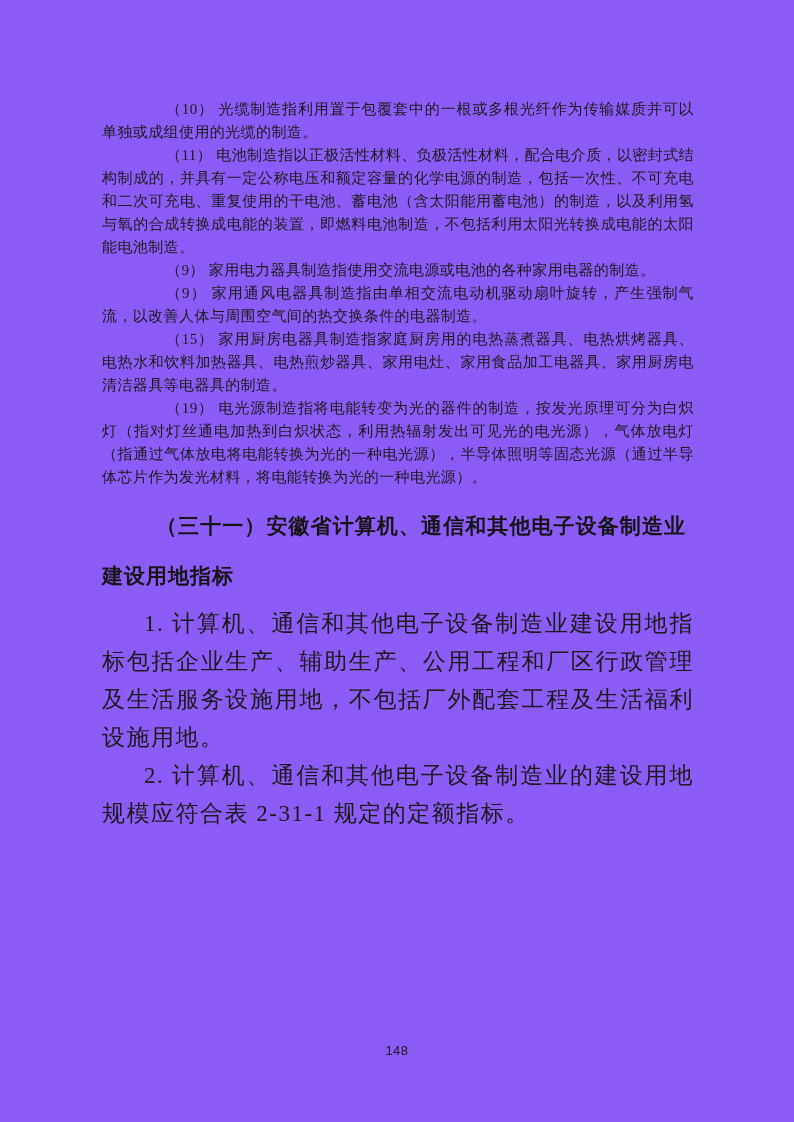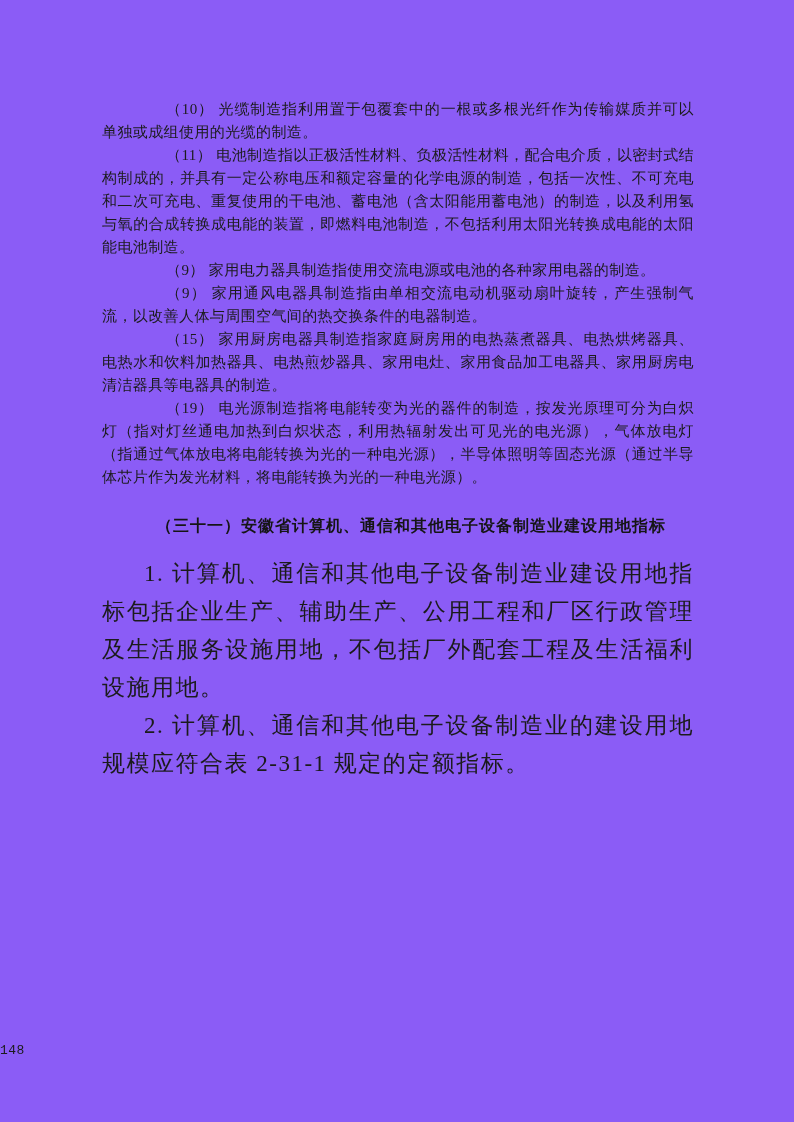--- a/index.html
+++ b/index.html
@@ -28,21 +28,21 @@
     line-height: 23px;
     letter-spacing: 0.4px;
     text-align: justify;
     text-indent: 64px;
     font-family: "Liberation Serif", serif;
   }
   .section-heading {
     margin: 12px 8px 0 0;
     font-family: "Liberation Sans", sans-serif;
     font-weight: bold;
-    font-size: 16px;
+    font-size: 21px;
     line-height: 50px;
     letter-spacing: 1px;
     text-align: justify;
     text-indent: 54px;
     color: #151515;
   }
   .big-p {
     margin: 0;
     font-size: 23px;
     line-height: 38px;
@@ -52,23 +52,24 @@
     font-family: "Liberation Serif", serif;
   }
   .big-p-group {
     margin-top: 4px;
   }
   .page-number {
     position: absolute;
     bottom: 64px;
     left: 0;
     width: 100%;
+    text-align: center;
     font-size: 13px;
     letter-spacing: 0.5px;
-    font-family: Liberation Mono, monospace;
+    font-family: Liberation Sans, sans-serif;
   }
 </style>
 </head>
 <body>
 
 <div class="page">
   <div class="content">
     <p class="clause">（10） 光缆制造指利用置于包覆套中的一根或多根光纤作为传输媒质并可以单独或成组使用的光缆的制造。</p>
     <p class="clause">（11） 电池制造指以正极活性材料、负极活性材料，配合电介质，以密封式结构制成的，并具有一定公称电压和额定容量的化学电源的制造，包括一次性、不可充电和二次可充电、重复使用的干电池、蓄电池（含太阳能用蓄电池）的制造，以及利用氢与氧的合成转换成电能的装置，即燃料电池制造，不包括利用太阳光转换成电能的太阳能电池制造。</p>
     <p class="clause">（9） 家用电力器具制造指使用交流电源或电池的各种家用电器的制造。</p>

